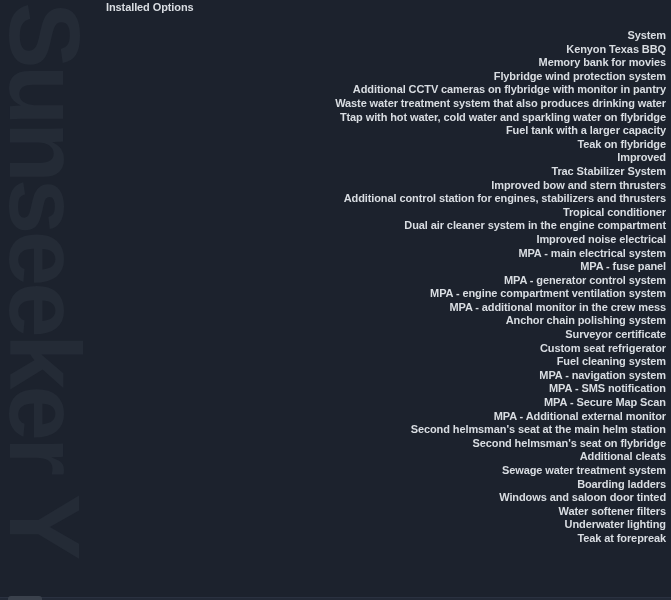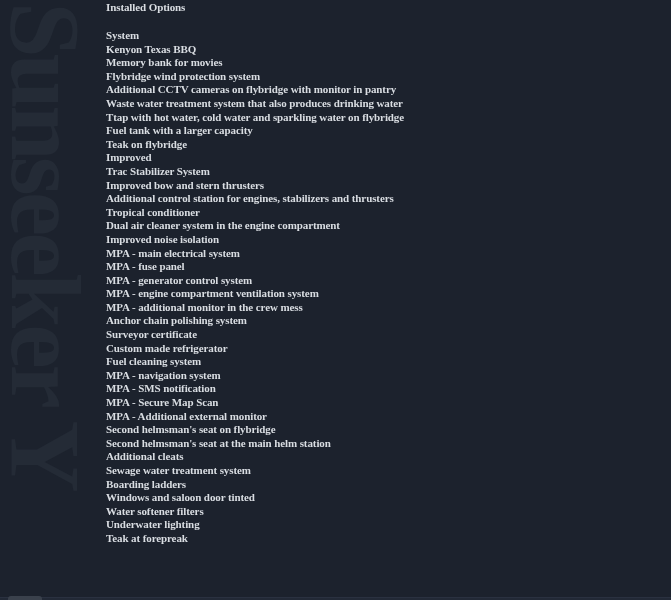--- a/index.html
+++ b/index.html
@@ -2,21 +2,21 @@
 <html style="--bg: #1c222d; --text: #d9dde2; --watermark: #242b36;"><head>
 <meta charset="utf-8">
 <style>
   :root{
     --bg:#1c222d;
     --text:#d9dde2;
     --watermark:#242b36;
     --strip:#222936;
     --nub:#3a414c;
   }
-  *{margin:0;padding:0;box-sizing:border-box;font-family:Liberation Serif, serif;}
+  *{margin:0;padding:0;box-sizing:border-box;}
   html,body{width:671px;height:600px;background:var(--bg);overflow:hidden;}
   body{font-family:"Liberation Sans",sans-serif;}
   .page{
     position:relative;
     width:671px;height:600px;
     background:var(--bg);
     overflow:hidden;
   }
   .watermark{
     position:absolute;
@@ -39,20 +39,21 @@
   .title{
     font-size:11px;
     font-weight:700;
     line-height:13px;
     letter-spacing:-0.1px;
     color:var(--text);
     padding-top:1px;
   }
   .list{
     margin-top:15px;
+    text-align:right;
   }
   .option-line{
     font-size:11px;
     font-weight:700;
     line-height:13.6px;
     letter-spacing:-0.1px;
     color:var(--text);
     white-space:nowrap;
   }
   .bottom-strip{
@@ -88,36 +89,36 @@
         <div class="option-line">Waste water treatment system that also produces drinking water</div>
         <div class="option-line">Ttap with hot water, cold water and sparkling water on flybridge</div>
         <div class="option-line">Fuel tank with a larger capacity</div>
         <div class="option-line">Teak on flybridge</div>
         <div class="option-line">Improved</div>
         <div class="option-line">Trac Stabilizer System</div>
         <div class="option-line">Improved bow and stern thrusters</div>
         <div class="option-line">Additional control station for engines, stabilizers and thrusters</div>
         <div class="option-line">Tropical conditioner</div>
         <div class="option-line">Dual air cleaner system in the engine compartment</div>
-        <div class="option-line">Improved noise isolation</div>
+        <div class="option-line">Improved noise electrical</div>
         <div class="option-line">MPA - main electrical system</div>
         <div class="option-line">MPA - fuse panel</div>
         <div class="option-line">MPA - generator control system</div>
         <div class="option-line">MPA - engine compartment ventilation system</div>
         <div class="option-line">MPA - additional monitor in the crew mess</div>
         <div class="option-line">Anchor chain polishing system</div>
         <div class="option-line">Surveyor certificate</div>
-        <div class="option-line">Custom made refrigerator</div>
+        <div class="option-line">Custom seat refrigerator</div>
         <div class="option-line">Fuel cleaning system</div>
         <div class="option-line">MPA - navigation system</div>
         <div class="option-line">MPA - SMS notification</div>
         <div class="option-line">MPA - Secure Map Scan</div>
         <div class="option-line">MPA - Additional external monitor</div>
+        <div class="option-line">Second helmsman's seat at the main helm station</div>
         <div class="option-line">Second helmsman's seat on flybridge</div>
-        <div class="option-line">Second helmsman's seat at the main helm station</div>
         <div class="option-line">Additional cleats</div>
         <div class="option-line">Sewage water treatment system</div>
         <div class="option-line">Boarding ladders</div>
         <div class="option-line">Windows and saloon door tinted</div>
         <div class="option-line">Water softener filters</div>
         <div class="option-line">Underwater lighting</div>
         <div class="option-line">Teak at forepreak</div>
       </div>
   </div>
 

